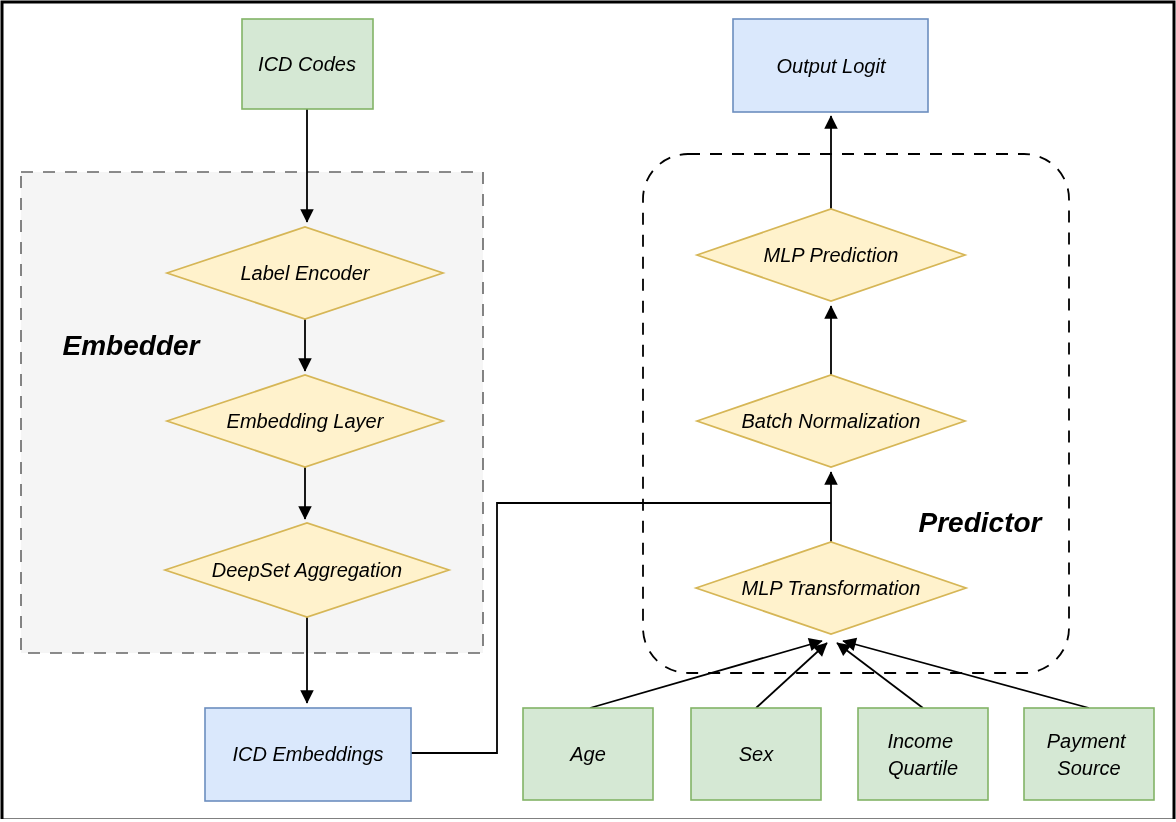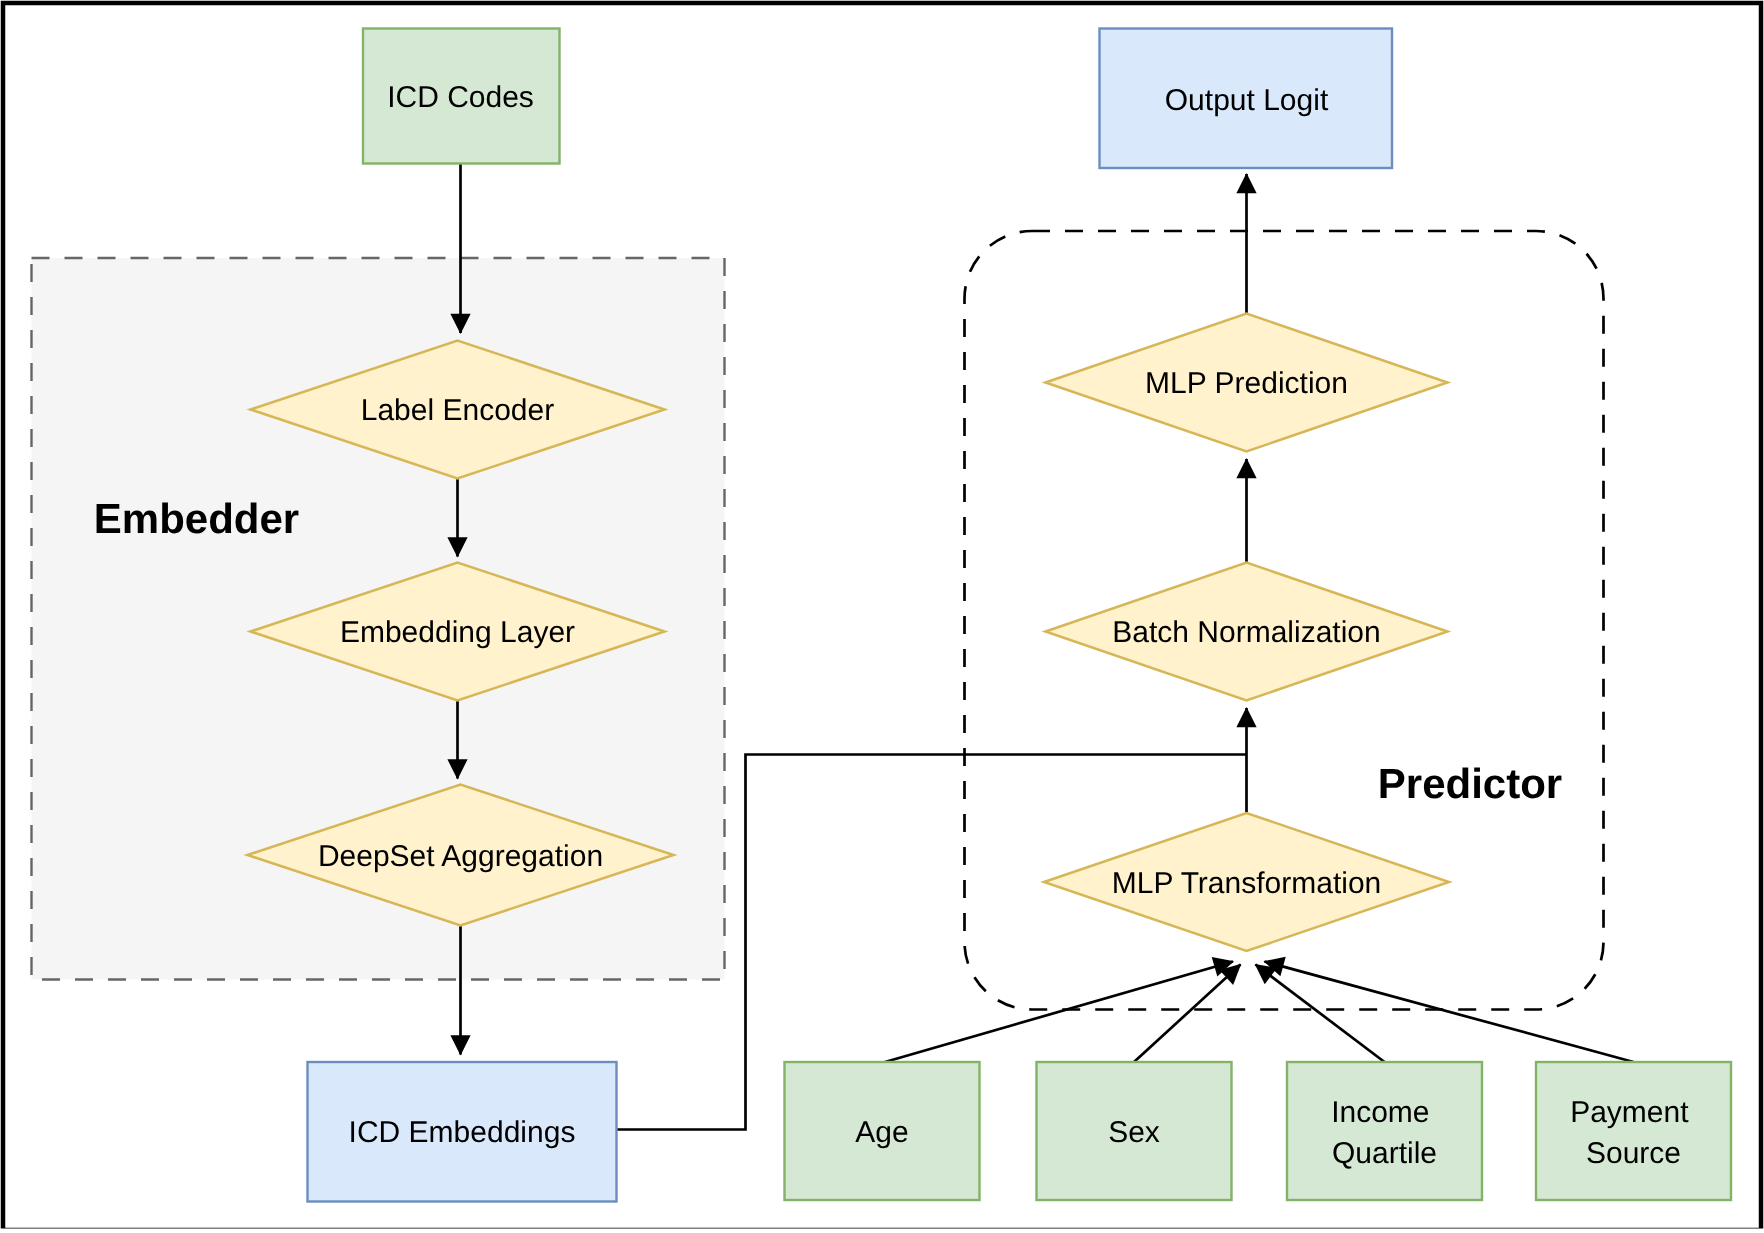--- a/index.html
+++ b/index.html
@@ -5,20 +5,21 @@
   html, body {
     margin: 0;
     padding: 0;
     background: #ffffff;
     font-family: "Liberation Sans", sans-serif;
   }
   #canvas {
     width: 1176px;
     height: 819px;
     position: relative;
+    font-style: italic;
   }
   svg { display: block; }
 
   .border-frame { fill: #ffffff; stroke: var(--edge-color); stroke-width: 3; }
 
   .group-embedder {
     fill: var(--group-fill);
     stroke: var(--group-stroke);
     stroke-width: 1.6;
     stroke-dasharray: 12 10;

